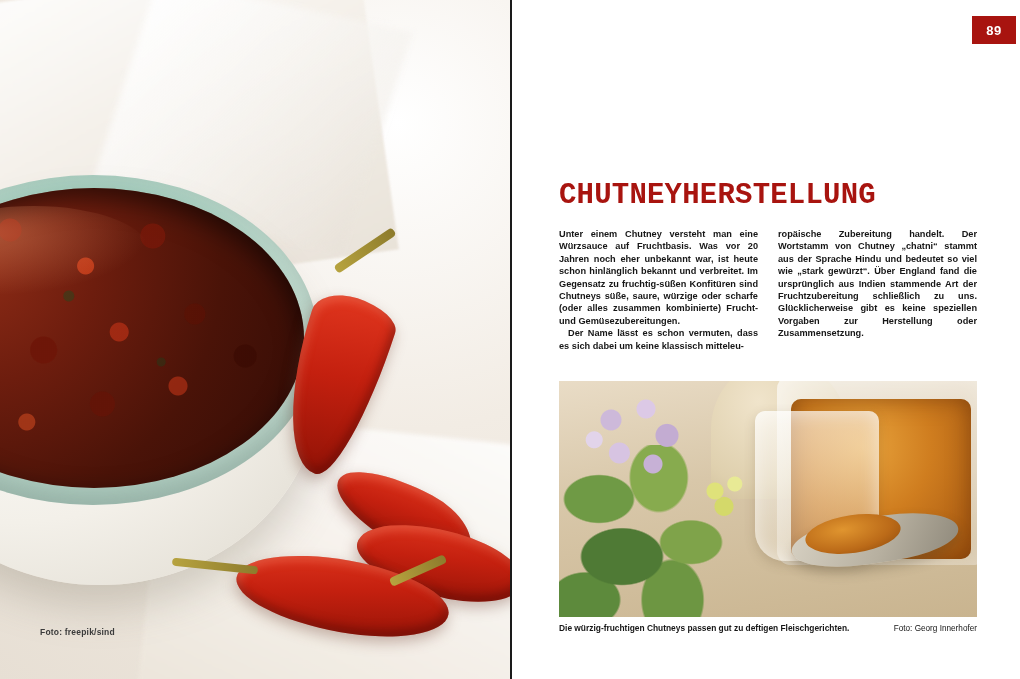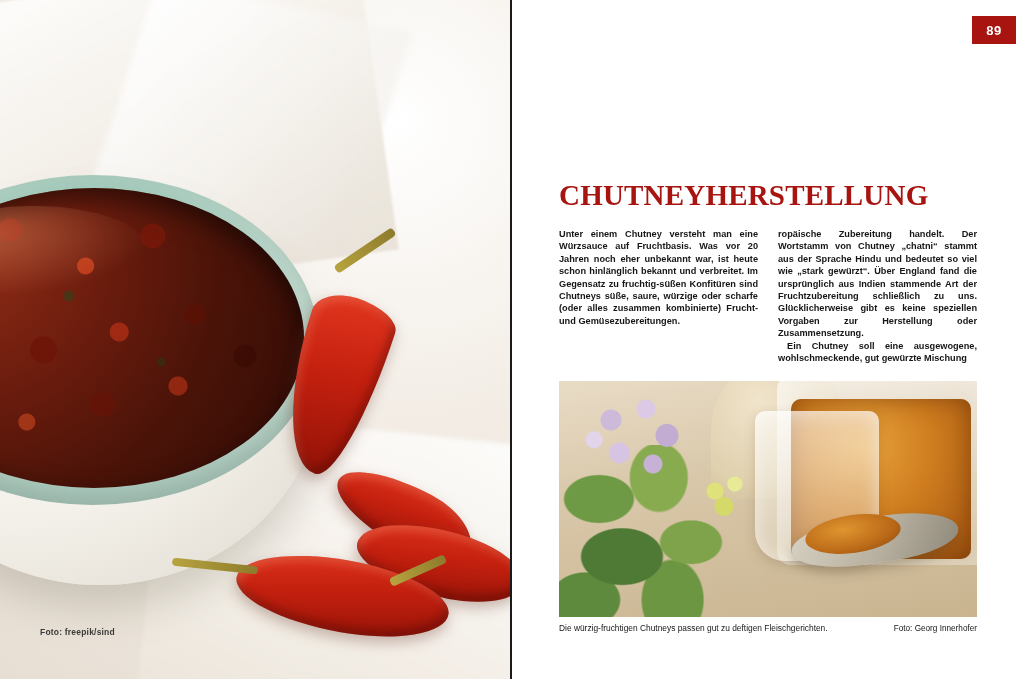--- a/index.html
+++ b/index.html
@@ -199,21 +199,21 @@
   }
 
   .headline {
     position: absolute;
     left: 47px;
     top: 160px;
     font-size: 29px;
     font-weight: bold;
     color: #a8140f;
     letter-spacing: .2px;
-    font-family: Liberation Serif, serif;
+    font-family: Liberation Mono, monospace;
   }
 
   .columns {
     position: absolute;
     left: 47px;
     top: 228px;
     width: 418px;
     display: flex;
     gap: 20px;
     justify-content: space-between;
@@ -353,21 +353,21 @@
     position: absolute;
     left: 47px;
     top: 623px;
     width: 418px;
     display: flex;
     align-items: baseline;
     justify-content: space-between;
   }
   .caption-text {
     font-size: 8.4px;
-    font-weight: normal;
+    font-weight: bold;
     color: #161616;
   }
   .caption-credit {
     font-size: 8.2px;
     font-weight: normal;
     color: #161616;
     white-space: nowrap;
   }
 </style>
 </head>
@@ -404,24 +404,24 @@
 
   <div class="page-right">
 
     <div class="page-number">89</div>
 
     <h1 class="headline">CHUTNEYHERSTELLUNG</h1>
 
     <div class="columns">
       <div class="col">
         <p>Unter einem Chutney versteht man eine Würzsauce auf Fruchtbasis. Was vor 20 Jahren noch eher unbekannt war, ist heute schon hinlänglich bekannt und verbreitet. Im Gegensatz zu fruchtig-süßen Konfitüren sind Chutneys süße, saure, würzige oder scharfe (oder alles zusammen kombinierte) Frucht- und Gemüsezubereitungen.</p>
+        <p>Der Name lässt es schon vermuten, dass es sich dabei um keine klassisch mitteleu-</p>
       </div>
       <div class="col">
         <p>ropäische Zubereitung handelt. Der Wortstamm von Chutney „chatni“ stammt aus der Sprache Hindu und bedeutet so viel wie „stark gewürzt“. Über England fand die ursprünglich aus Indien stammende Art der Fruchtzubereitung schließlich zu uns. Glücklicherweise gibt es keine speziellen Vorgaben zur Herstellung oder Zusammensetzung.</p>
-        <p>Ein Chutney soll eine ausgewogene, wohlschmeckende, gut gewürzte Mischung</p>
       </div>
     </div>
 
     <div class="photo-jam">
       <div class="jam-bg"></div>
       <div class="jam-jar2"></div>
       <div class="jam-jar"></div>
       <div class="jam-fill"></div>
       <div class="glass"></div>
       <div class="spoon"></div>

